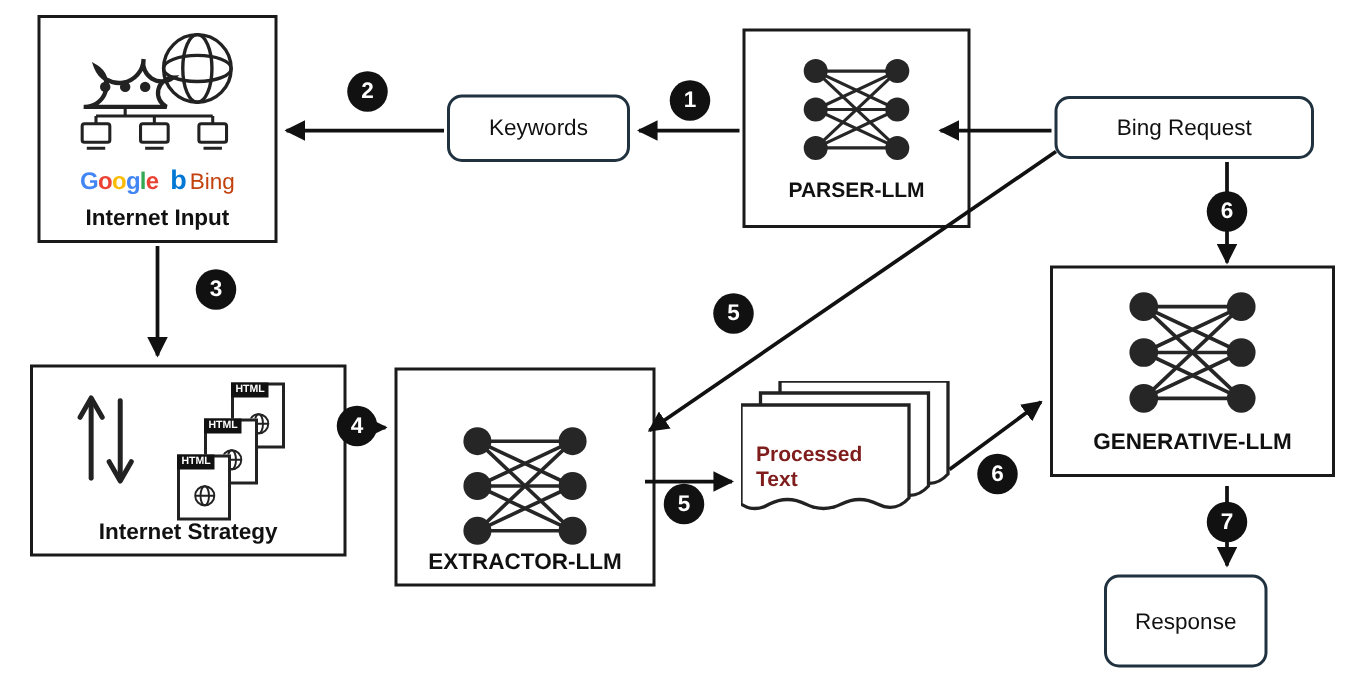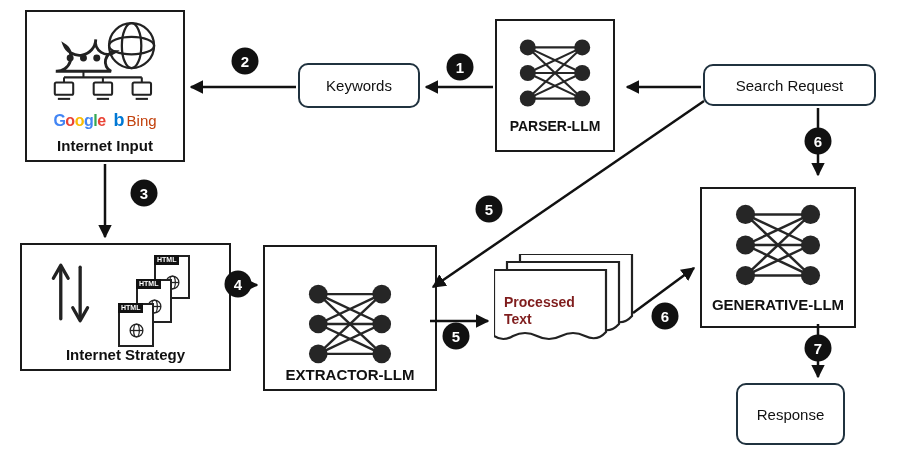--- a/index.html
+++ b/index.html
@@ -12,25 +12,25 @@
         display:flex;align-items:center;justify-content:center;font-size:15px;color:#111;
         box-sizing:border-box;z-index:1;}
   .llm-box{display:flex;flex-direction:column;align-items:center;justify-content:space-evenly;padding:6px 4px;}
   .llm-label{font-weight:bold;color:#111;white-space:nowrap;}
   .node-label{position:absolute;left:0;bottom:6px;width:100%;text-align:center;
               font-weight:bold;font-size:15px;color:#111;}
 
   
   #internet{left:25px;top:10px;width:160px;height:152px;}
   #keywords{left:298px;top:63px;width:122px;height:45px;}
-  #parser{left:495px;top:19px;width:120px;height:133px;}
+  #parser{left:495px;top:19px;width:152px;height:133px;}
   #input-request{left:703px;top:64px;width:173px;height:42px;}
   #ranking{left:20px;top:243px;width:211px;height:128px;}
   #extractor{left:263px;top:245px;width:174px;height:146px;justify-content:flex-end;}
-  #generative{left:700px;top:187px;width:156px;height:141px;}
+  #generative{left:700px;top:177px;width:190px;height:141px;}
   #response{left:736px;top:383px;width:109px;height:62px;}
   #processed{position:absolute;left:494px;top:254px;width:140px;height:100px;z-index:1;}
 
   #parser .llm-label{font-size:14px;}
   #extractor .llm-label,#generative .llm-label{font-size:15px;}
 
   
   .isearch-icon{position:absolute;left:8px;top:6px;}
   .logos{position:absolute;left:0;top:98px;width:100%;display:flex;justify-content:center;
          align-items:baseline;gap:8px;}
@@ -153,21 +153,21 @@
   </div>
 
   <div class="box llm-box" id="parser">
     <svg viewBox="0 0 100 90" width="84" height="72">
         <use href="#nn-icon"></use>
       </svg>
     <div class="llm-label">PARSER-LLM</div>
   </div>
 
   <div class="pill" id="input-request">
-    <span>Search Request</span>
+    <span>Bing Request</span>
   </div>
 
   <div class="box" id="ranking">
     <svg class="sort-icon" viewBox="0 0 52 72" width="48" height="68">
       <g stroke="#222" stroke-width="3.6" fill="none" stroke-linecap="round" stroke-linejoin="round">
         <line x1="16" y1="64" x2="16" y2="9"></line>
         <polyline points="8,20 16,6 24,20"></polyline>
         <line x1="37" y1="8" x2="37" y2="63"></line>
         <polyline points="29,52 37,66 45,52"></polyline>
       </g>

